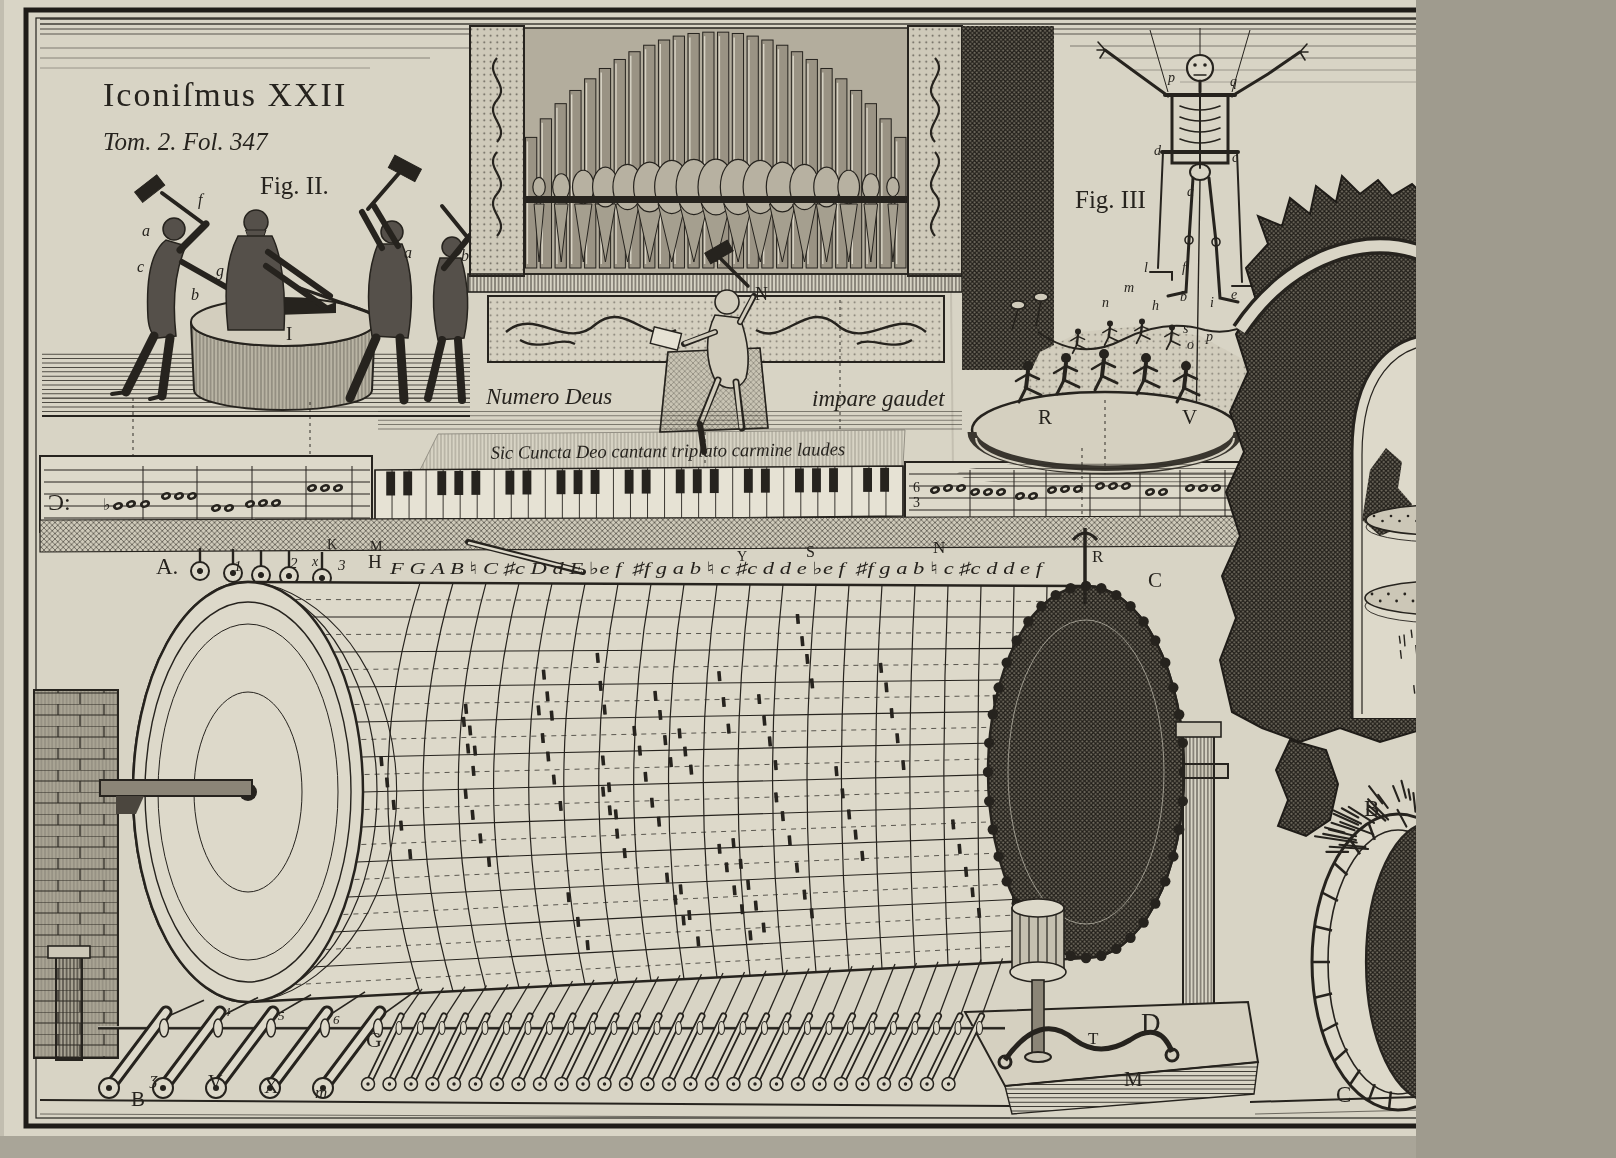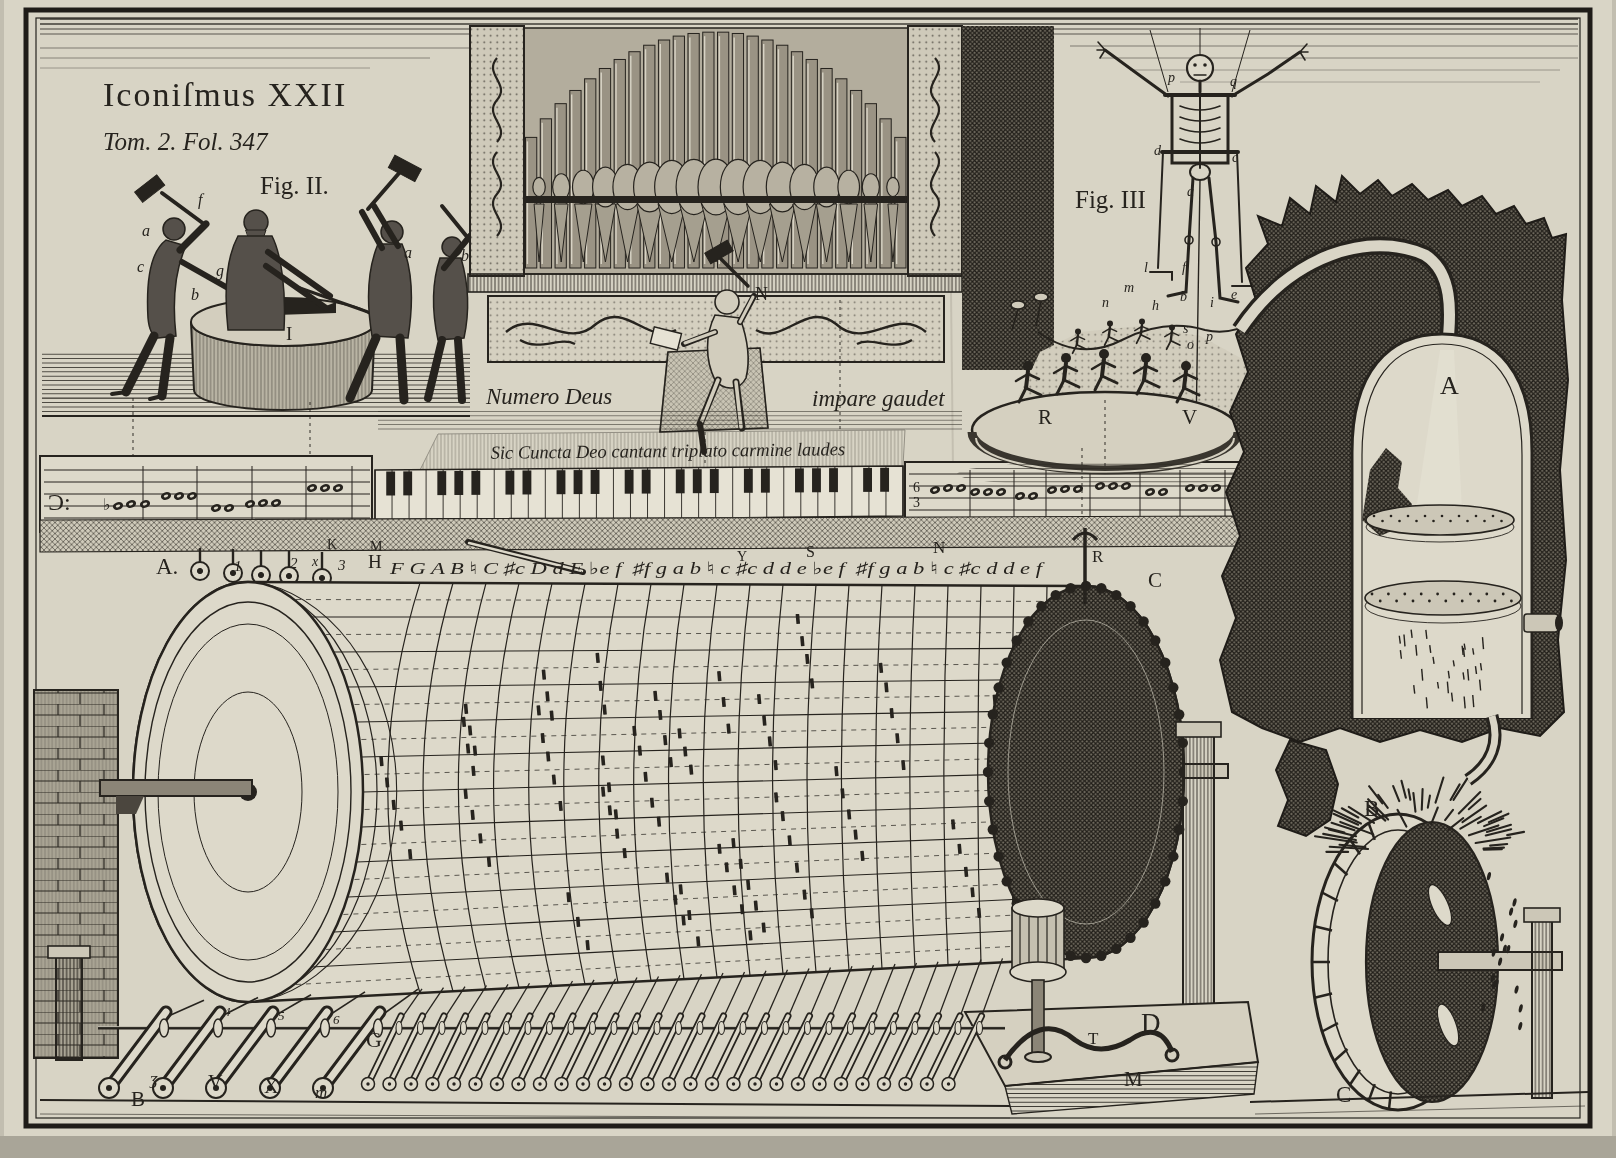--- a/index.html
+++ b/index.html
@@ -1,16 +1,16 @@
 <!DOCTYPE html>
 <html><head>
 <meta charset="utf-8">
 <style>
   html,body{margin:0;padding:0;background:#9f9b8e;}
-  #stage{position:relative;width:1616px;height:1158px;overflow:hidden;background:#be185d;}
+  #stage{position:relative;width:1416px;height:1158px;overflow:hidden;background:#be185d;}
   svg{position:absolute;left:0;top:0;}
   text{fill:#26231e;font-family:"Liberation Serif","DejaVu Serif",serif;}
   .it{font-style:italic;}
 </style>
 </head>
 <body>
 
 <div id="stage">
 <svg id="art" width="1616" height="1158" viewBox="0 0 1616 1158" xmlns="http://www.w3.org/2000/svg">
 <defs>

